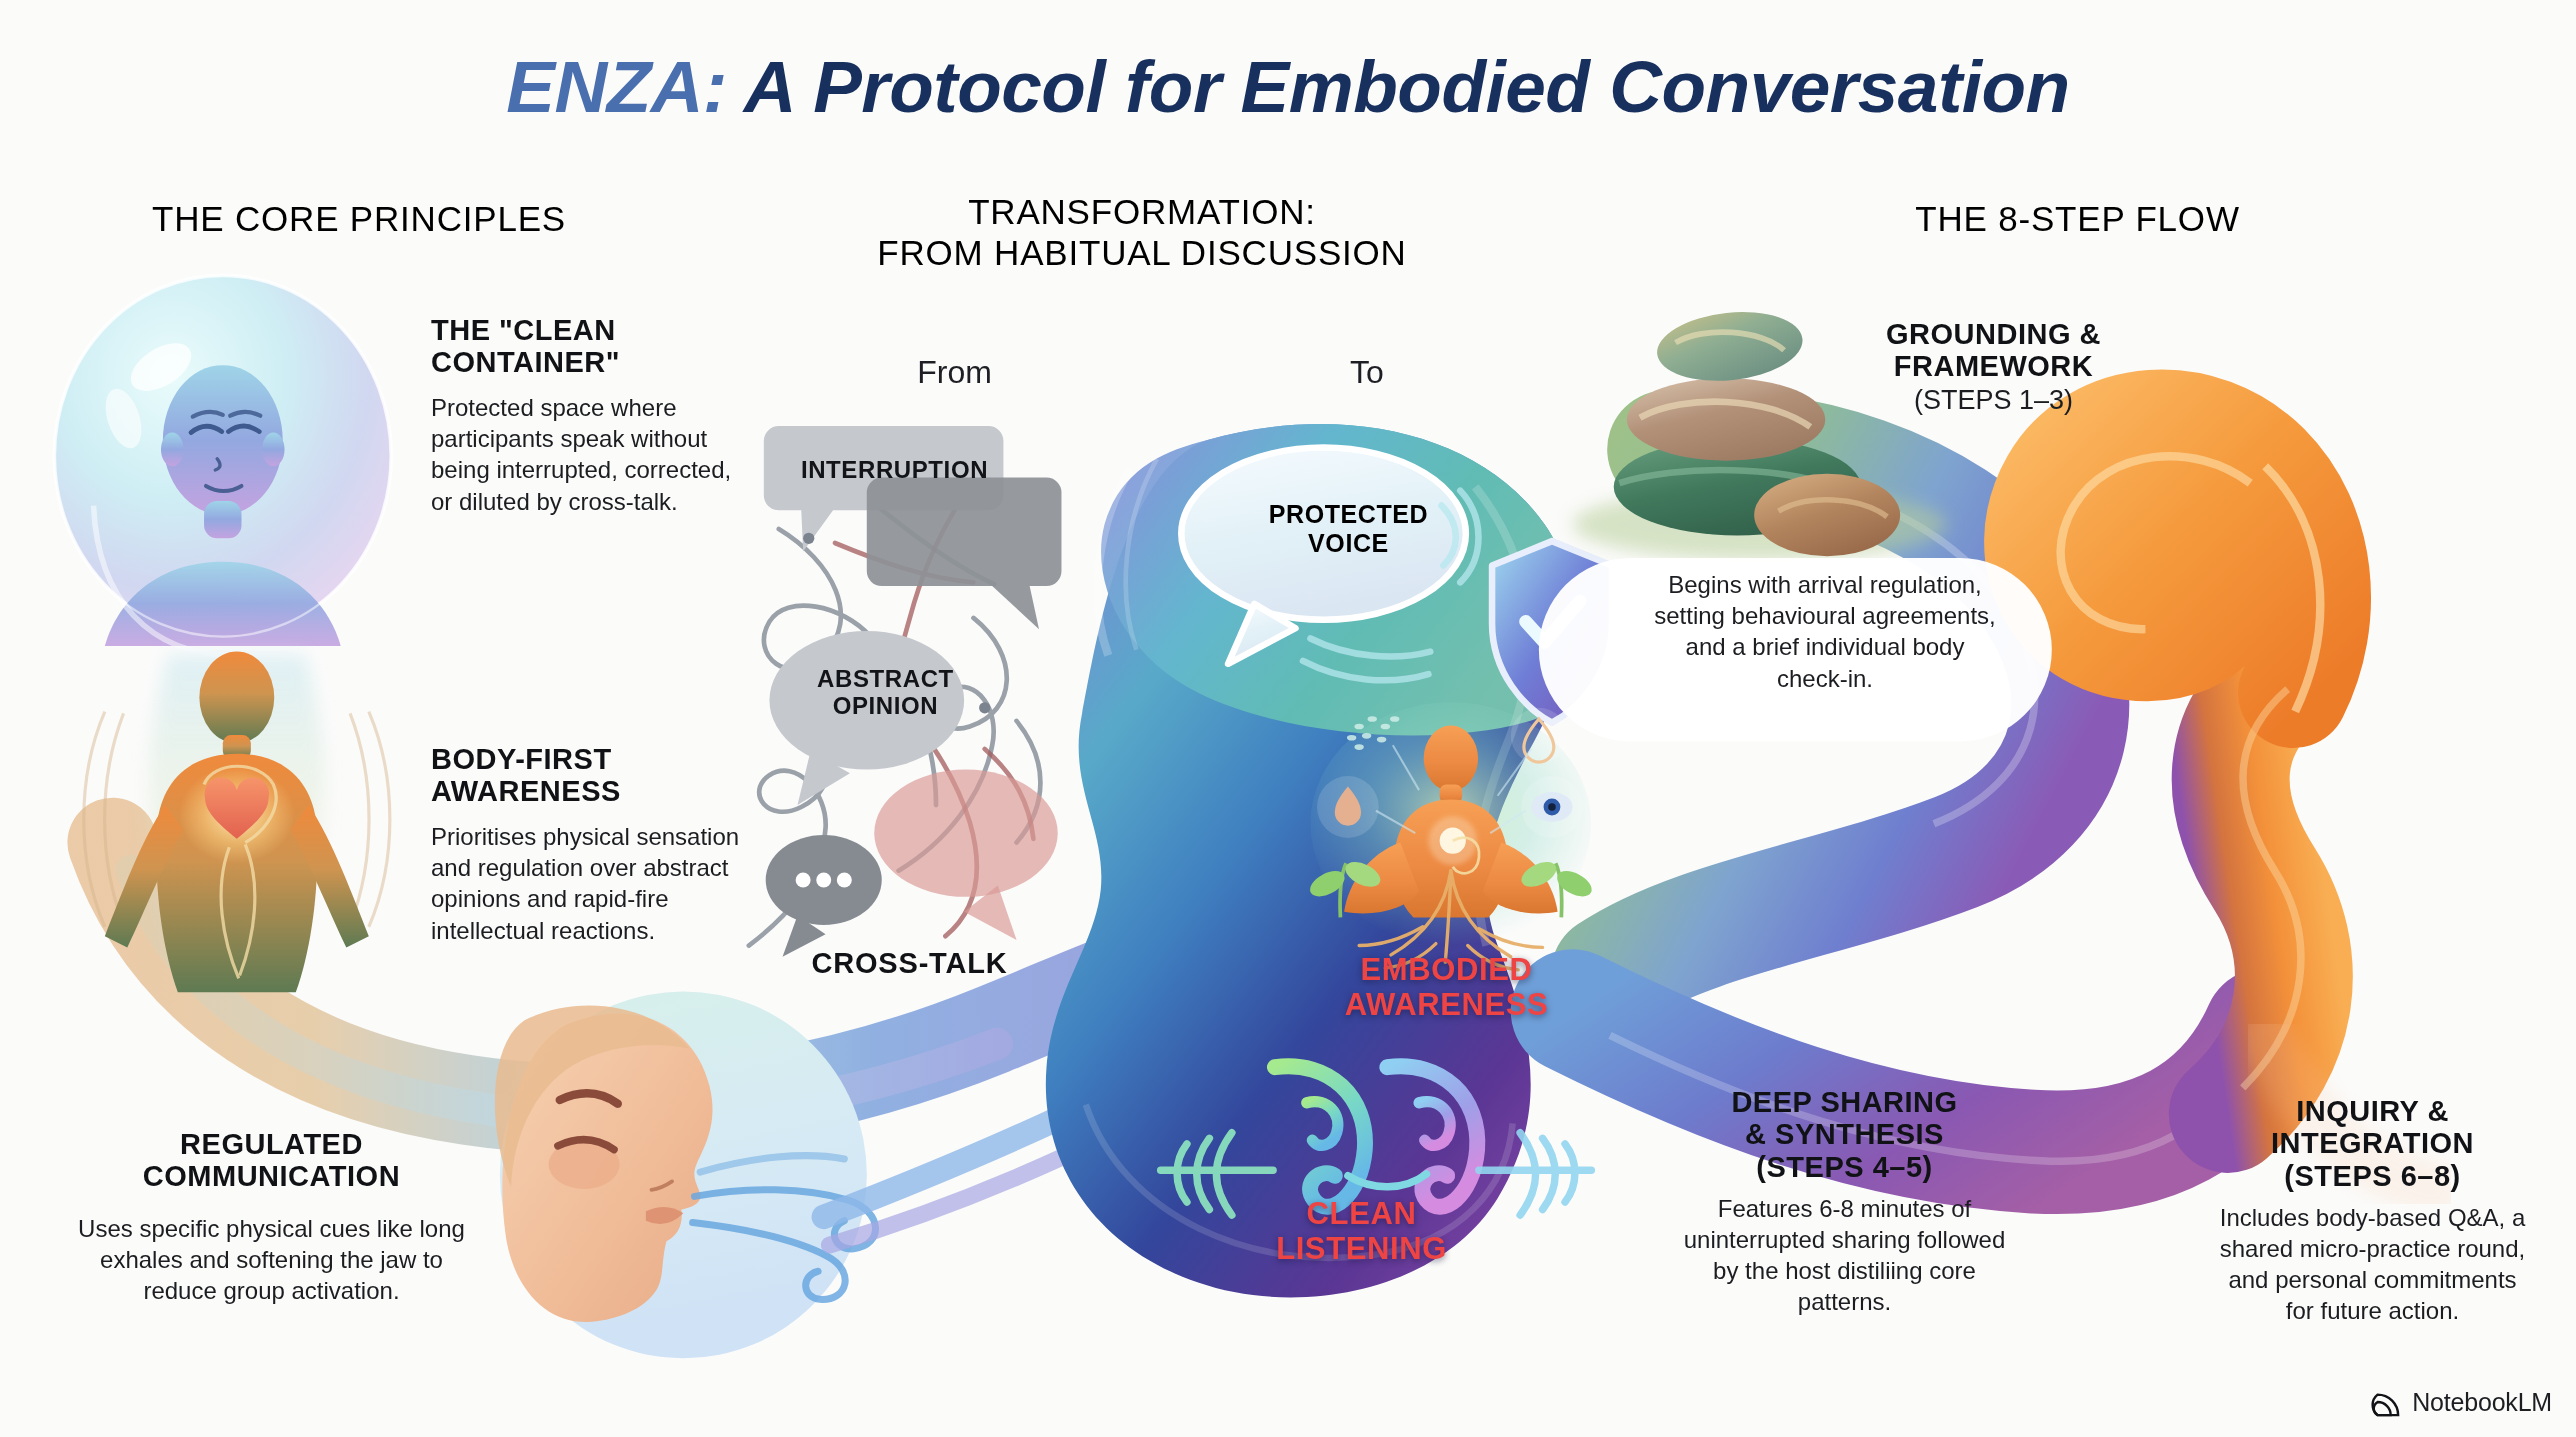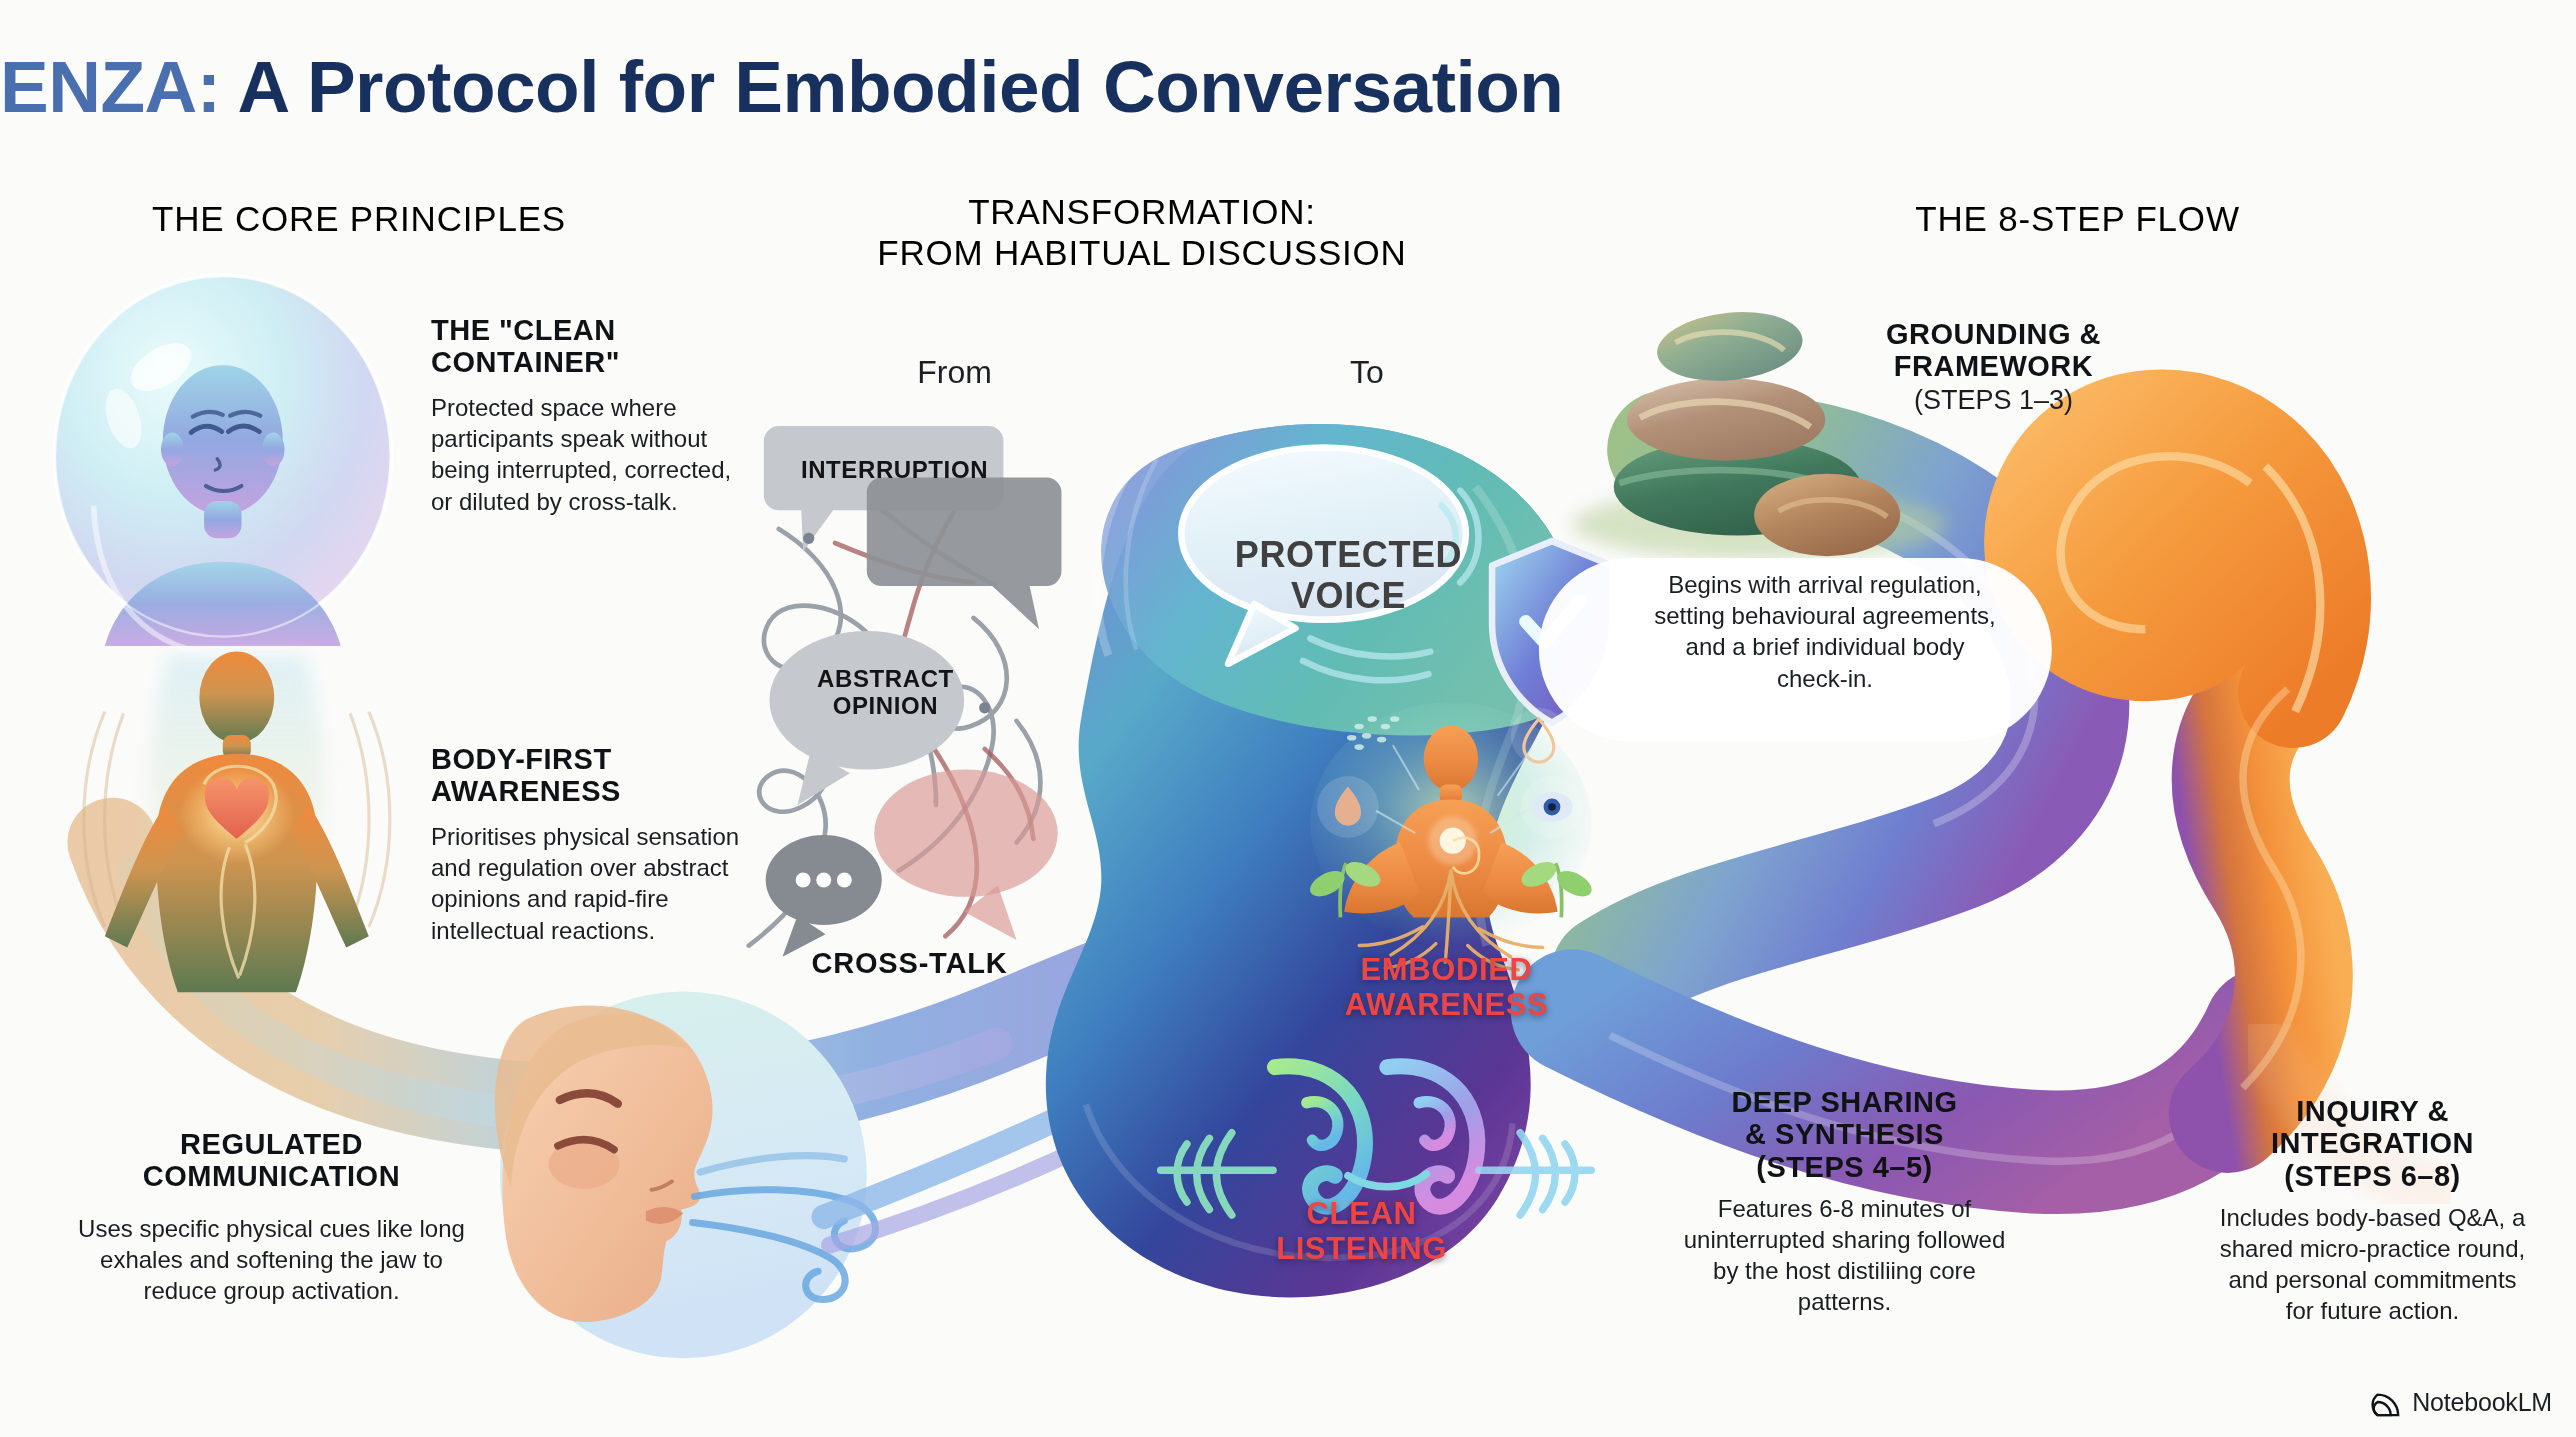--- a/index.html
+++ b/index.html
@@ -11,25 +11,26 @@
     position:relative;
     overflow:hidden;
     -webkit-font-smoothing:antialiased;
   }
   .stage{position:absolute;inset:0;}
   .abs{position:absolute;}
 
   
   #title{
     top:45px;left:0;width:100%;
-    text-align:left;
+    text-align:center;
     font-size:73px;font-weight:bold;
     letter-spacing:-0.5px;
     color:#18305e;
     white-space:nowrap;
+    font-style:italic;
   }
   #title .enza{color:#4a6fae;}
 
   
   .colhead{
     font-size:35px;font-weight:normal;letter-spacing:0.8px;
     color:#000000;text-align:center;line-height:1.16;
   }
   #head-core{top:199px;left:64px;width:590px;}
   #head-transform{top:192px;left:833px;width:618px;}
@@ -69,21 +70,21 @@
   #bl-abstract{top:665px;left:792px;width:187px;}
   #cross-talk{top:947px;left:783px;width:253px;
     font-size:29px;font-weight:bold;letter-spacing:0.8px;text-align:center;color:#101215;}
 
   
   .blob-label{
     font-weight:bold;text-align:center;line-height:1.14;
     color:#ef4444;letter-spacing:0.6px;
     text-shadow:0 1.9px 6.6px rgba(20,26,60,.55);
   }
-  #lb-protected{top:534px;left:1208px;width:281px;font-size:36px;color:#404040;text-shadow:none;}
+  #lb-protected{top:500px;left:1208px;width:281px;font-size:25px;color:#000000;text-shadow:none;}
   #lb-embodied{top:952px;left:1292px;width:309px;font-size:31px;}
   #lb-listening{top:1196px;left:1226px;width:271px;font-size:31px;}
 
   
   #f1{top:318px;left:1839px;width:309px;}
   #f1 .blk-title{margin-bottom:0;}
   #f1-body{top:569px;left:1647px;width:356px;}
   #f2{top:1086px;left:1676px;width:337px;}
   #f2 .blk-title{margin-bottom:9.4px;}
   #f3{top:1072px;left:2218px;width:309px;margin-top:23px;}

